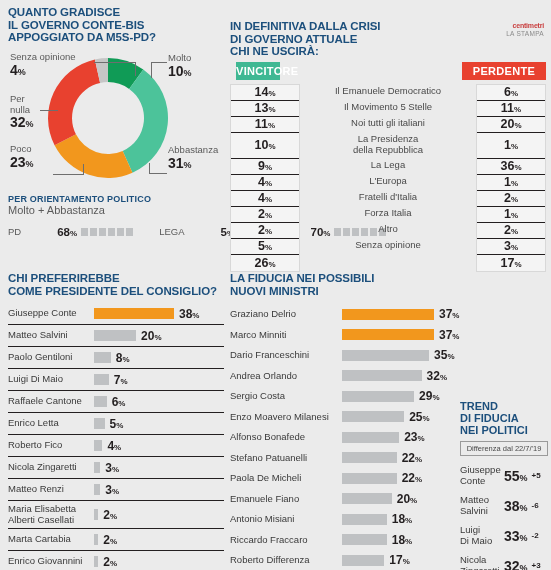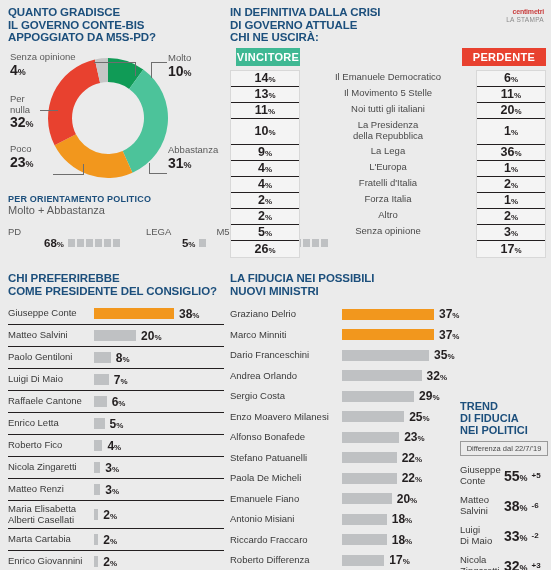--- a/index.html
+++ b/index.html
@@ -14,21 +14,21 @@
   .heading {
     color: #1c4f7c;
     font-weight: bold;
     font-size: 11.5px;
     line-height: 12.5px;
     letter-spacing: -0.1px;
     text-transform: uppercase;
   }
   
   #left-col { position: absolute; left: 8px; top: 6px; width: 214px; }
-  #right-col { position: absolute; left: 230px; top: 6px; width: 316px; }
+  #right-col { position: absolute; left: 230px; top: 20px; width: 316px; }
 
   
   #donut-block { position: relative; height: 252px; }
   #donut-wrap { position: absolute; left: 36px; top: 48px; width: 128px; height: 128px; }
   #donut-svg { display: block; }
 
   .lbl { position: absolute; }
   .lbl .cap { font-size: 9.5px; color: #5a5a5a; line-height: 10.5px; }
   .lbl .val { font-size: 14px; font-weight: bold; color: #231f20; line-height: 15px; }
   .lbl .val .pc { font-size: 9px; }
@@ -37,37 +37,37 @@
   #lbl-nulla { left: 2px; top: 88px; }
   #lbl-poco  { left: 2px; top: 138px; }
   #lbl-abb   { left: 160px; top: 139px; }
 
   .leader { position: absolute; background: #6e6e6e; }
 
   #orient { position: absolute; left: 0; top: 188px; width: 214px; }
   #orient .h2 { color:#1c4f7c; font-weight:bold; font-size:9px; letter-spacing:0.2px; text-transform:uppercase; }
   #orient .sub { font-size: 11px; color:#5a5a5a; margin-top:0; }
   #orient .row { display:flex; margin-top: 10px; }
-  .party { display:flex; flex-direction: column; justify-content: center; }
+  .party { display:flex; flex-direction: row; justify-content: center; }
   .party .pname { font-size: 9.5px; color:#5a5a5a; line-height: 11px; }
   .party .pbot { display:flex; align-items:center; gap:4px; }
   .party .pval { font-size: 11.5px; font-weight: bold; margin-left: 36px; }
   .party .pval .pc { font-size: 8px; }
   .seg { display:flex; gap:2px; align-items:center; }
   .seg i { display:block; width:7px; height:8px; background:#bfc1c3; }
 
   
   #logo { position: absolute; right: 2px; top: 2px; text-align: right; line-height: 8px; }
   #logo .l1 { font-size: 7px; font-weight: bold; color: #c94040; letter-spacing: -0.2px; }
   #logo .l2 { font-size: 6.5px; color: #8a8a8a; letter-spacing: 0.3px; }
 
   #tbl-head { margin-top: 0px; }
   #tbl-tabs { display:flex; margin-top: 4px; }
   .tab { font-size: 11px; font-weight: bold; color:#fff; padding: 3px 0; text-align:center; letter-spacing:0.3px; }
-  #tab-win { background: #3fb893; width: 64px; margin-left: 6px; }
+  #tab-win { background: #3fb893; width: 44px; margin-left: 6px; }
   #tab-lose { background: #e8412f; width: 84px; margin-left: auto; }
 
   #tbl { margin-top: 4px; display: grid; grid-template-columns: 70px 1fr 70px; column-gap: 8px; }
   .tcol { background: #f4f4f4; border: 1px solid #d8d8d8; }
   .tcol-mid { background: transparent; border: none; }
   .trow { border-bottom: 1px solid #231f20; display:flex; align-items:center; justify-content:center; }
   .trow:last-child { border-bottom: none; }
   .tcol .trow { height: 16px; justify-content: center; }
   .tcol .trow.tall { height: 26px; }
   .num { font-size: 12.5px; font-weight: bold; }

